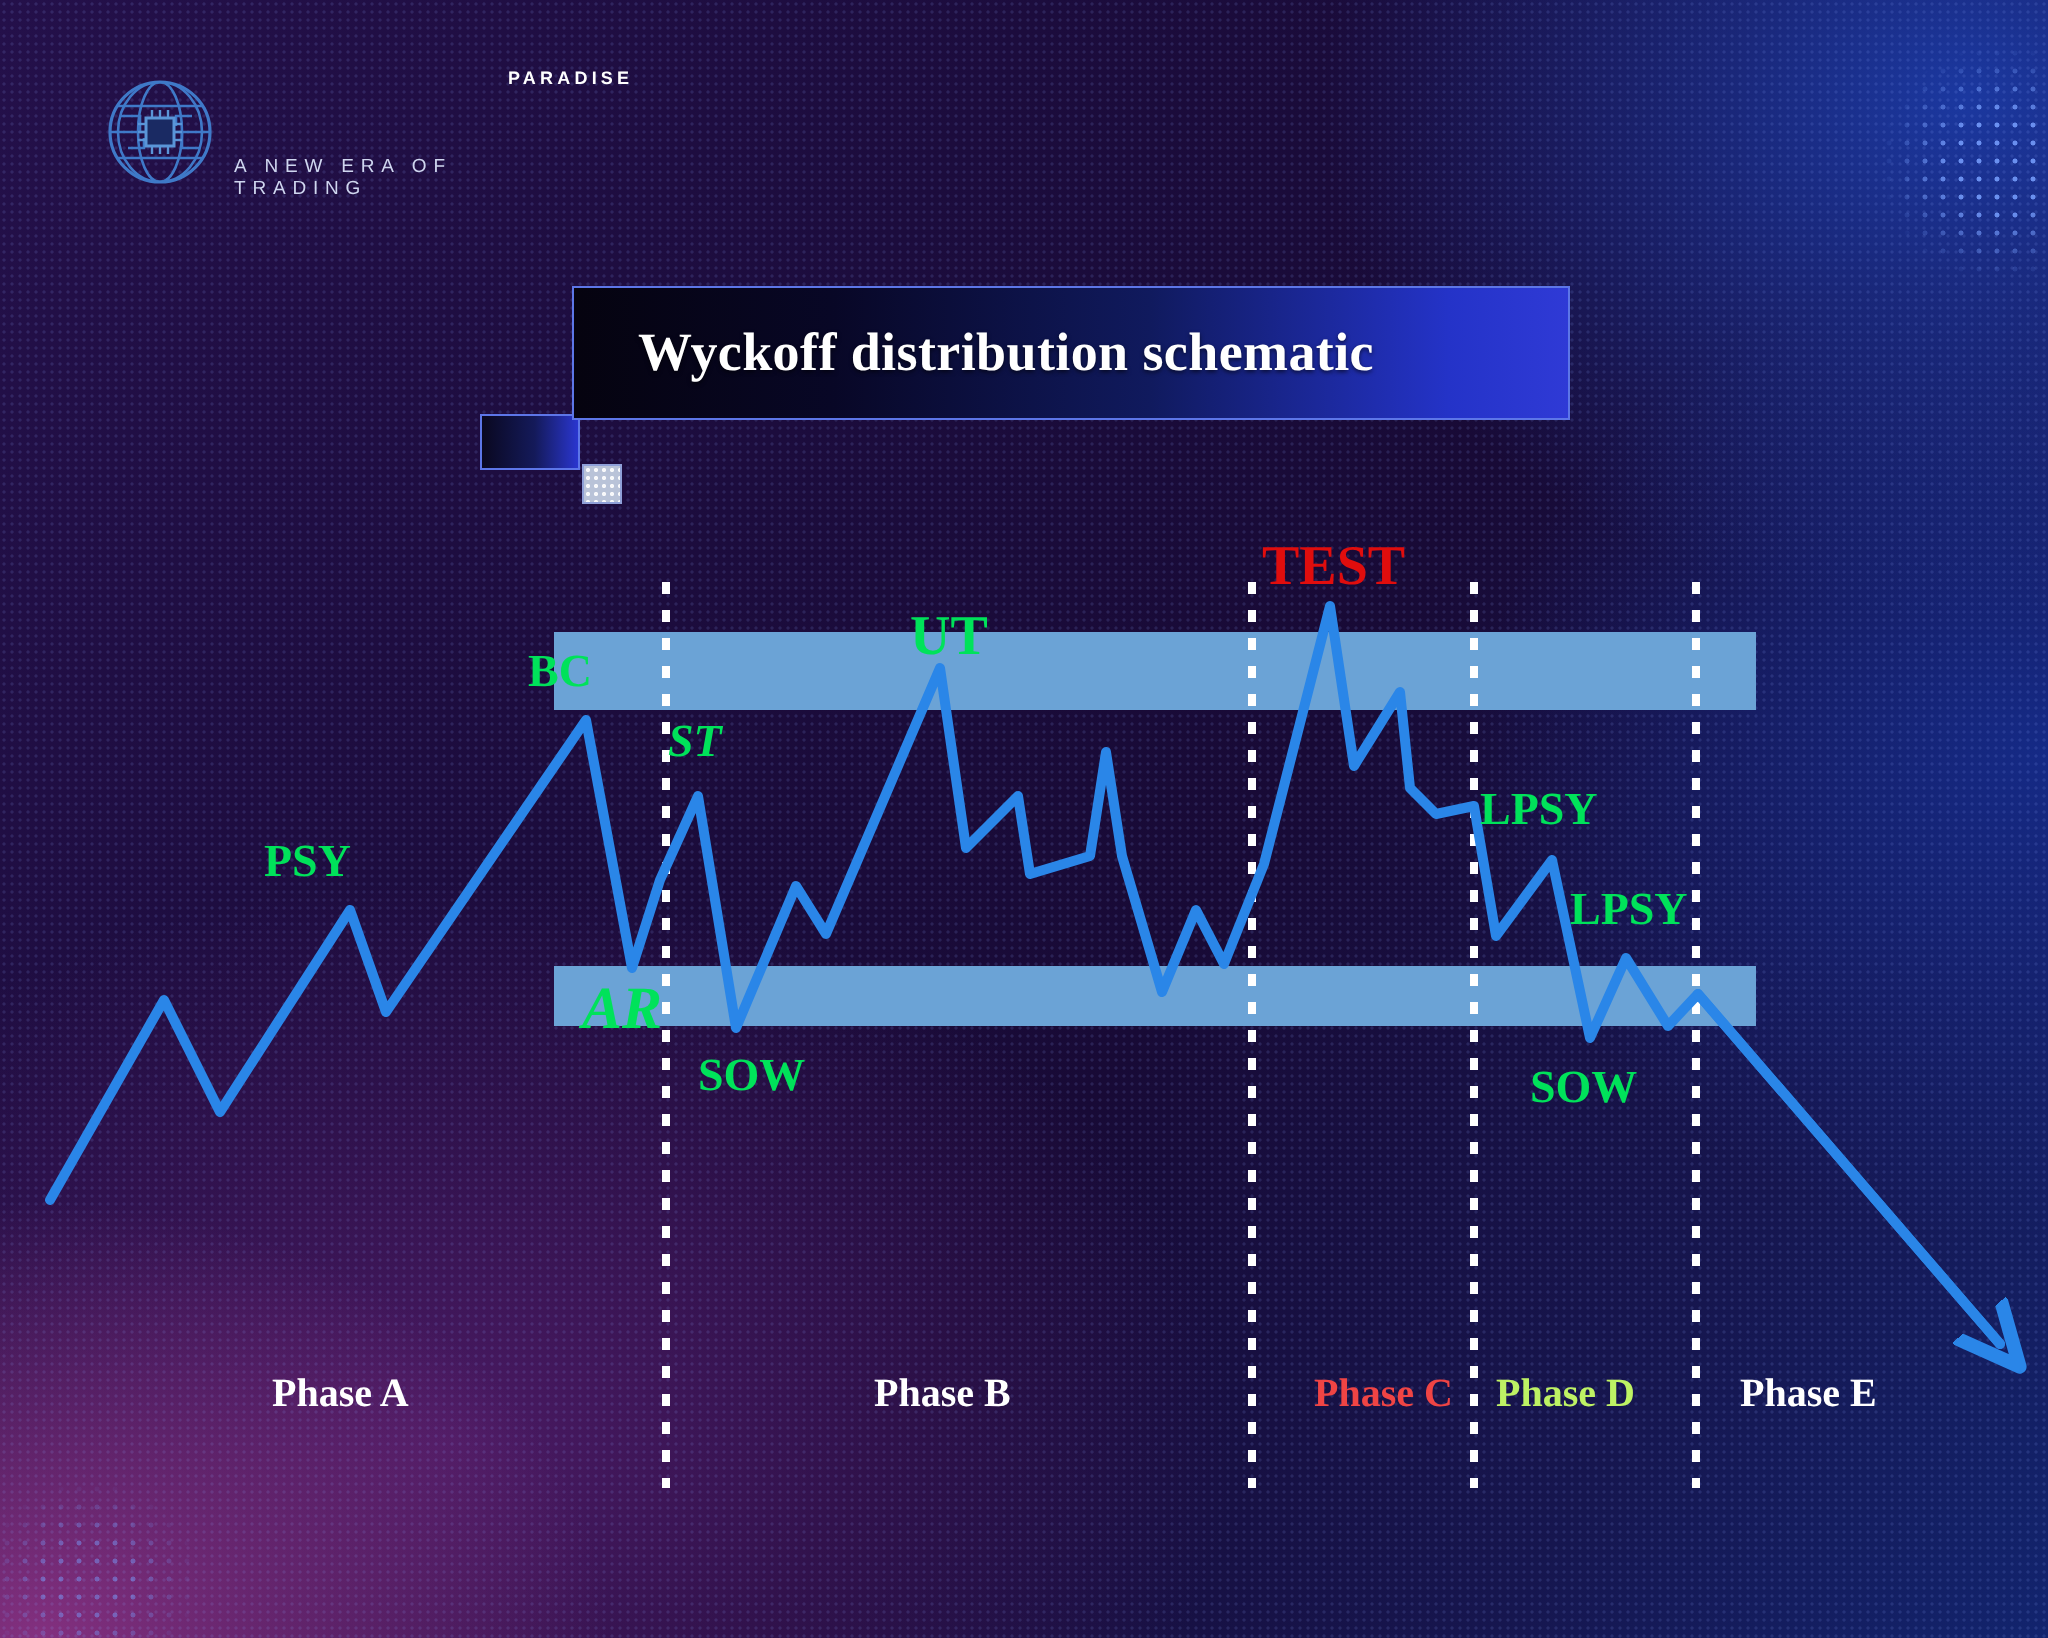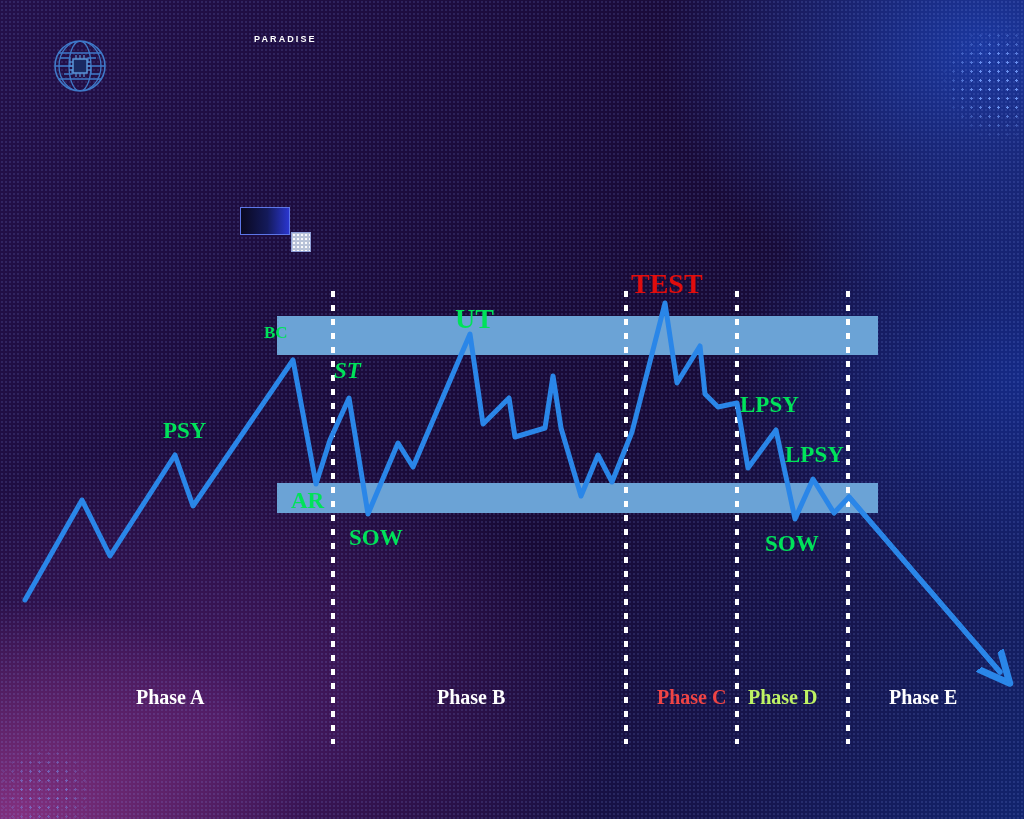--- a/index.html
+++ b/index.html
@@ -102,24 +102,28 @@
           <line x1="34" y1="37" x2="34" y2="41"></line>
         <line x1="19" y1="26" x2="23" y2="26"></line>
           <line x1="19" y1="30" x2="23" y2="30"></line>
           <line x1="19" y1="34" x2="23" y2="34"></line>
         <line x1="37" y1="26" x2="41" y2="26"></line>
           <line x1="37" y1="30" x2="41" y2="30"></line>
           <line x1="37" y1="34" x2="41" y2="34"></line>
       </g>
     </svg>
     <div id="logo-paradise">PARADISE</div>
+    <div id="logo-tagline">A NEW ERA OF TRADING</div>
   </div>
 
   <div id="deco-bar"></div>
   <div id="deco-square"></div>
+  <div id="title-banner">
+    <span id="title-text">Wyckoff distribution schematic</span>
+  </div>
 
   <div id="chart">
     <svg id="chart-svg" viewBox="0 0 1024 819" width="1024" height="819" style="position:absolute;left:0;top:0;">
       <defs>
         <marker id="arrowhead" markerWidth="7" markerHeight="7" refX="3.2" refY="3.5" orient="auto" markerUnits="strokeWidth">
           <path d="M0,0.6 L6.2,3.5 L0,6.4" fill="none" stroke="#2a86e8" stroke-width="1.4" stroke-linecap="round" stroke-linejoin="round"></path>
         </marker>
       </defs>
       <g id="bands-group">
           <rect x="277" y="316" width="601" height="39" fill="#6ba3d6"></rect>
@@ -128,33 +132,33 @@
       <g id="dividers-group">
           <line x1="333" y1="291" x2="333" y2="744" stroke="#ffffff" stroke-width="4" stroke-dasharray="6 8"></line>
           <line x1="626" y1="291" x2="626" y2="744" stroke="#ffffff" stroke-width="4" stroke-dasharray="6 8"></line>
           <line x1="737" y1="291" x2="737" y2="744" stroke="#ffffff" stroke-width="4" stroke-dasharray="6 8"></line>
           <line x1="848" y1="291" x2="848" y2="744" stroke="#ffffff" stroke-width="4" stroke-dasharray="6 8"></line>
         </g>
       <polyline id="price-line" fill="none" stroke="#2a86e8" stroke-width="5" stroke-linejoin="round" stroke-linecap="round" points="25,600 82,500 110,556 175,455 193,506 293,360 316,484 330,440 349,398 368,514 398,443 413,467 470,334 483,424 509,398 515,437 545,428 553,376 561,428 581,496 598,455 612,482 632,432 665,303 677,383 700,346 705,394 718,407 737,403 748,468 776,430 795,519 813,479 834,513 849,497 1000,672"></polyline>
       <line id="trend-arrow" stroke="#2a86e8" stroke-width="5" stroke-linecap="round" marker-end="url(#arrowhead)" x1="849" y1="497" x2="1000" y2="672"></line>
     </svg>
     <div id="annotations-layer">
-        <div class="clabel" style="left: 163px; top: 418px; color: rgb(0, 226, 90); font-size: 23px;">PSY</div>
-        <div class="clabel" style="left: 264px; top: 323px; color: rgb(0, 226, 90); font-size: 17px;">BC</div>
+        <div class="clabel" style="left: 132px; top: 418px; color: rgb(0, 226, 90); font-size: 23px;">PSY</div>
+        <div class="clabel" style="left: 264px; top: 323px; color: rgb(0, 226, 90); font-size: 23px;">BC</div>
         <div class="clabel" style="left: 334px; top: 358px; color: rgb(0, 226, 90); font-size: 23px; font-style: italic;">ST</div>
-        <div class="clabel" style="left: 291px; top: 488px; color: rgb(0, 226, 90); font-size: 23px;">AR</div>
+        <div class="clabel" style="left: 291px; top: 488px; color: rgb(0, 226, 90); font-size: 30px; font-style: italic;">AR</div>
         <div class="clabel" style="left: 349px; top: 525px; color: rgb(0, 226, 90); font-size: 23px;">SOW</div>
         <div class="clabel" style="left: 455px; top: 303px; color: rgb(0, 226, 90); font-size: 28px;">UT</div>
         <div class="clabel" style="left: 631px; top: 268px; color: rgb(224, 13, 13); font-size: 28px;">TEST</div>
         <div class="clabel" style="left: 740px; top: 392px; color: rgb(0, 226, 90); font-size: 23px;">LPSY</div>
         <div class="clabel" style="left: 785px; top: 442px; color: rgb(0, 226, 90); font-size: 23px;">LPSY</div>
         <div class="clabel" style="left: 765px; top: 531px; color: rgb(0, 226, 90); font-size: 23px;">SOW</div>
       </div>
     <div id="phases-layer">
         <div class="phase-label" style="left: 136px; top: 686px; color: rgb(255, 255, 255);">Phase A</div>
         <div class="phase-label" style="left: 437px; top: 686px; color: #ffffff;">Phase B</div>
         <div class="phase-label" style="left: 657px; top: 686px; color: #ef4444;">Phase C</div>
         <div class="phase-label" style="left: 748px; top: 686px; color: #bef264;">Phase D</div>
-        <div class="phase-label" style="left: 870px; top: 686px; color: rgb(255, 255, 255); margin-left: 19px;">Phase E</div>
+        <div class="phase-label" style="left: 870px; top: 686px; color: rgb(255, 255, 255);">Phase E</div>
       </div>
   </div>
 
 </div>
 
 </body></html>

